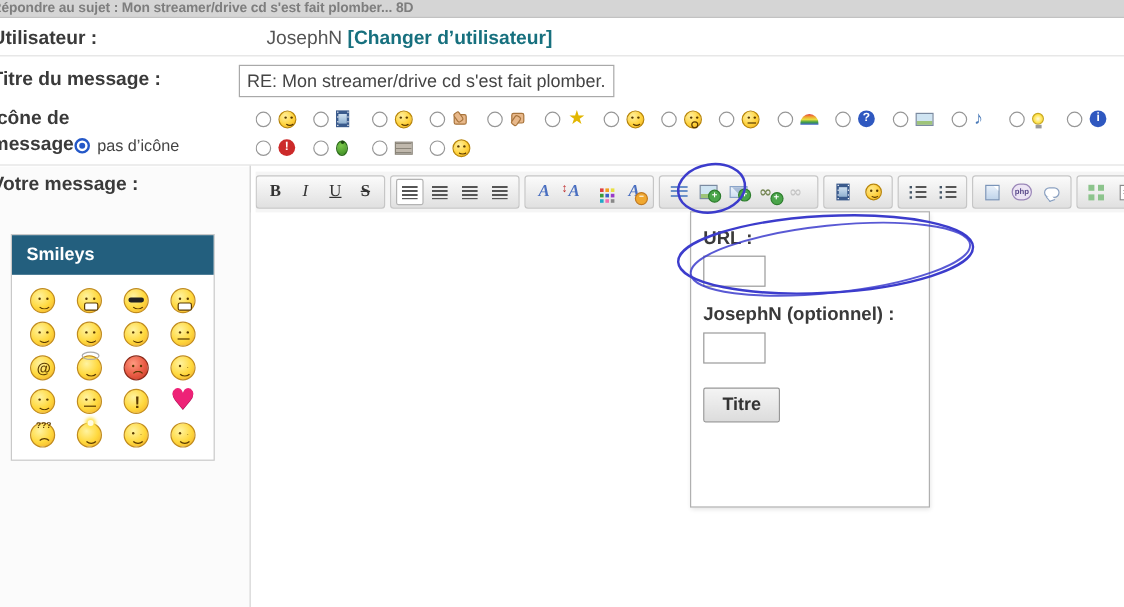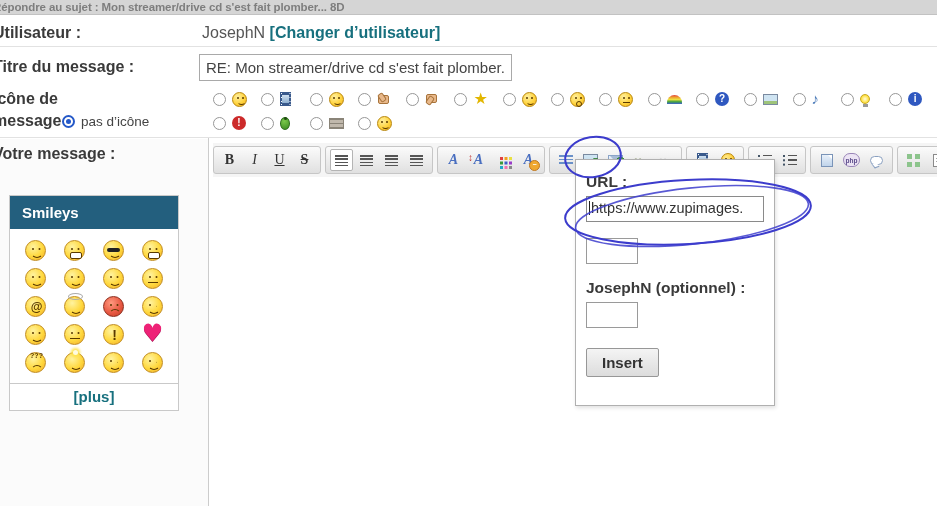--- a/index.html
+++ b/index.html
@@ -8,21 +8,21 @@
          font-family:"Liberation Sans", sans-serif; color:#3b3b3b; }
 
   
   .titlebar { position:absolute; left:0; top:0; width:937px; height:15px;
     background:#d5d5d5; border-bottom:1px solid #c2c2c2;
     font-weight:bold; font-size:11.5px; color:#7e7e7e; line-height:15px;
     white-space:nowrap; text-indent:-7px; letter-spacing:-0.1px; }
 
   
   .flabel { position:absolute; left:-7px; font-weight:bold; font-size:16px; color:#3a3a3a; white-space:nowrap; }
-  .uvalue { position:absolute; left:202px; top:24px; font-size:16px; color:#555; }
+  .uvalue { position:absolute; left:222px; top:24px; font-size:16px; color:#555; }
   .uvalue a { color:#17707e; font-weight:bold; text-decoration:none; }
   .hline { position:absolute; left:0; width:937px; height:1px; background:#e2e2e2; }
   .vline { position:absolute; left:208px; top:138px; width:1px; height:368px; background:#ccc; }
   .leftcol-bg { position:absolute; left:0; top:139px; width:208px; height:367px; background:#fbfbfb; }
 
   .title-input { position:absolute; left:199px; top:54px; width:313px; height:27px;
     border:1px solid #a9a9a9; font-family:"Liberation Sans",sans-serif;
     font-size:15px; color:#444; padding:2px 6px; background:#fff; }
 
   
@@ -194,21 +194,21 @@
   .sm.m-heart::before { content:"♥"; background:none; box-shadow:none; left:-1px; top:-3px; width:23px;
     text-align:center; font:24px/24px "DejaVu Sans",sans-serif; color:#ee2277;
     text-shadow:0 1px 0 #b01458; }
   .sm.m-heart::after { display:none; }
   .sm.m-qqq::before { content:"???"; background:none; box-shadow:none; left:0; top:-1px; width:21px;
     text-align:center; font:bold 7px/7px "Liberation Sans",sans-serif; color:#5a3a00; }
   .sm.m-idea::before { width:5px; height:5px; border-radius:50%; background:#fffbe0; left:8px; top:-3px;
     box-shadow:0 0 3px 2px #ffe34a; }
 
   
-  .popup { position:absolute; left:575px; top:159px; width:200px; height:247px; background:#fff;
+  .popup { position:absolute; left:575px; top:176px; width:200px; height:247px; background:#fff;
     border:1px solid #b0b0b0; box-shadow:1px 2px 4px rgba(0,0,0,.12); padding:13px 10px 16px; z-index:5; }
   .popup .plabel { font-weight:bold; font-size:15.5px; color:#3a3a3a; margin-bottom:5px; }
   .fake-input { width:178px; height:26px; border:1px solid #8a8a8a; background:#fff;
     font-size:14.5px; color:#333; padding:3px 2px; white-space:nowrap; overflow:hidden;
     margin-bottom:16px; cursor:text; }
   .caret { display:inline-block; width:1px; height:14px; background:#222; vertical-align:-2px; margin-right:1px; }
   .small-input { width:52px; height:26px; border:1px solid #9a9a9a; margin-bottom:15px;
     font-size:14px; padding:2px 4px; font-family:"Liberation Sans",sans-serif; }
   .insert-btn { margin-top:5px; padding:5px 15px; background:linear-gradient(#f4f4f4,#dcdcdc);
     border:1px solid #979797; border-radius:2px; font-weight:bold; font-size:15px; color:#333;
@@ -430,29 +430,27 @@
       <span class="sm m-wink"></span>
       <span class="sm"></span>
       <span class="sm m-neutral"></span>
       <span class="sm m-ex"></span>
       <span class="sm m-heart"></span>
       <span class="sm m-qqq m-frown"></span>
       <span class="sm m-idea"></span>
       <span class="sm m-wink"></span>
       <span class="sm m-wink"></span>
     </div>
-  <div class="smfoot">[plus]</div>
 </div>
 
 <div class="popup">
   <div class="plabel">URL :</div>
-  <div class="fake-input"><span class="caret"></span><span>https://www.zupimages.</span></div>
   <input class="small-input" type="text" value="" style="">
   <div class="plabel">JosephN (optionnel) :</div>
   <input class="small-input" type="text" value="" style="">
-  <div><button class="insert-btn">Insert</button></div>
+  <div><button class="insert-btn">Titre</button></div>
 </div>
 
 <svg class="anno" viewBox="0 0 937 506">
   <ellipse cx="593" cy="157" rx="28" ry="20" fill="none" stroke="#3c3ccc" stroke-width="2.1" transform="rotate(-9 593 157)"></ellipse>
   <ellipse cx="688" cy="212" rx="123" ry="32" fill="none" stroke="#3c3ccc" stroke-width="2" transform="rotate(-3 688 212)"></ellipse>
   <ellipse cx="692" cy="216" rx="117" ry="28" fill="none" stroke="#3c3ccc" stroke-width="1.6" opacity="0.85" transform="rotate(-6 692 216)"></ellipse>
 </svg>
 
 </body></html>

